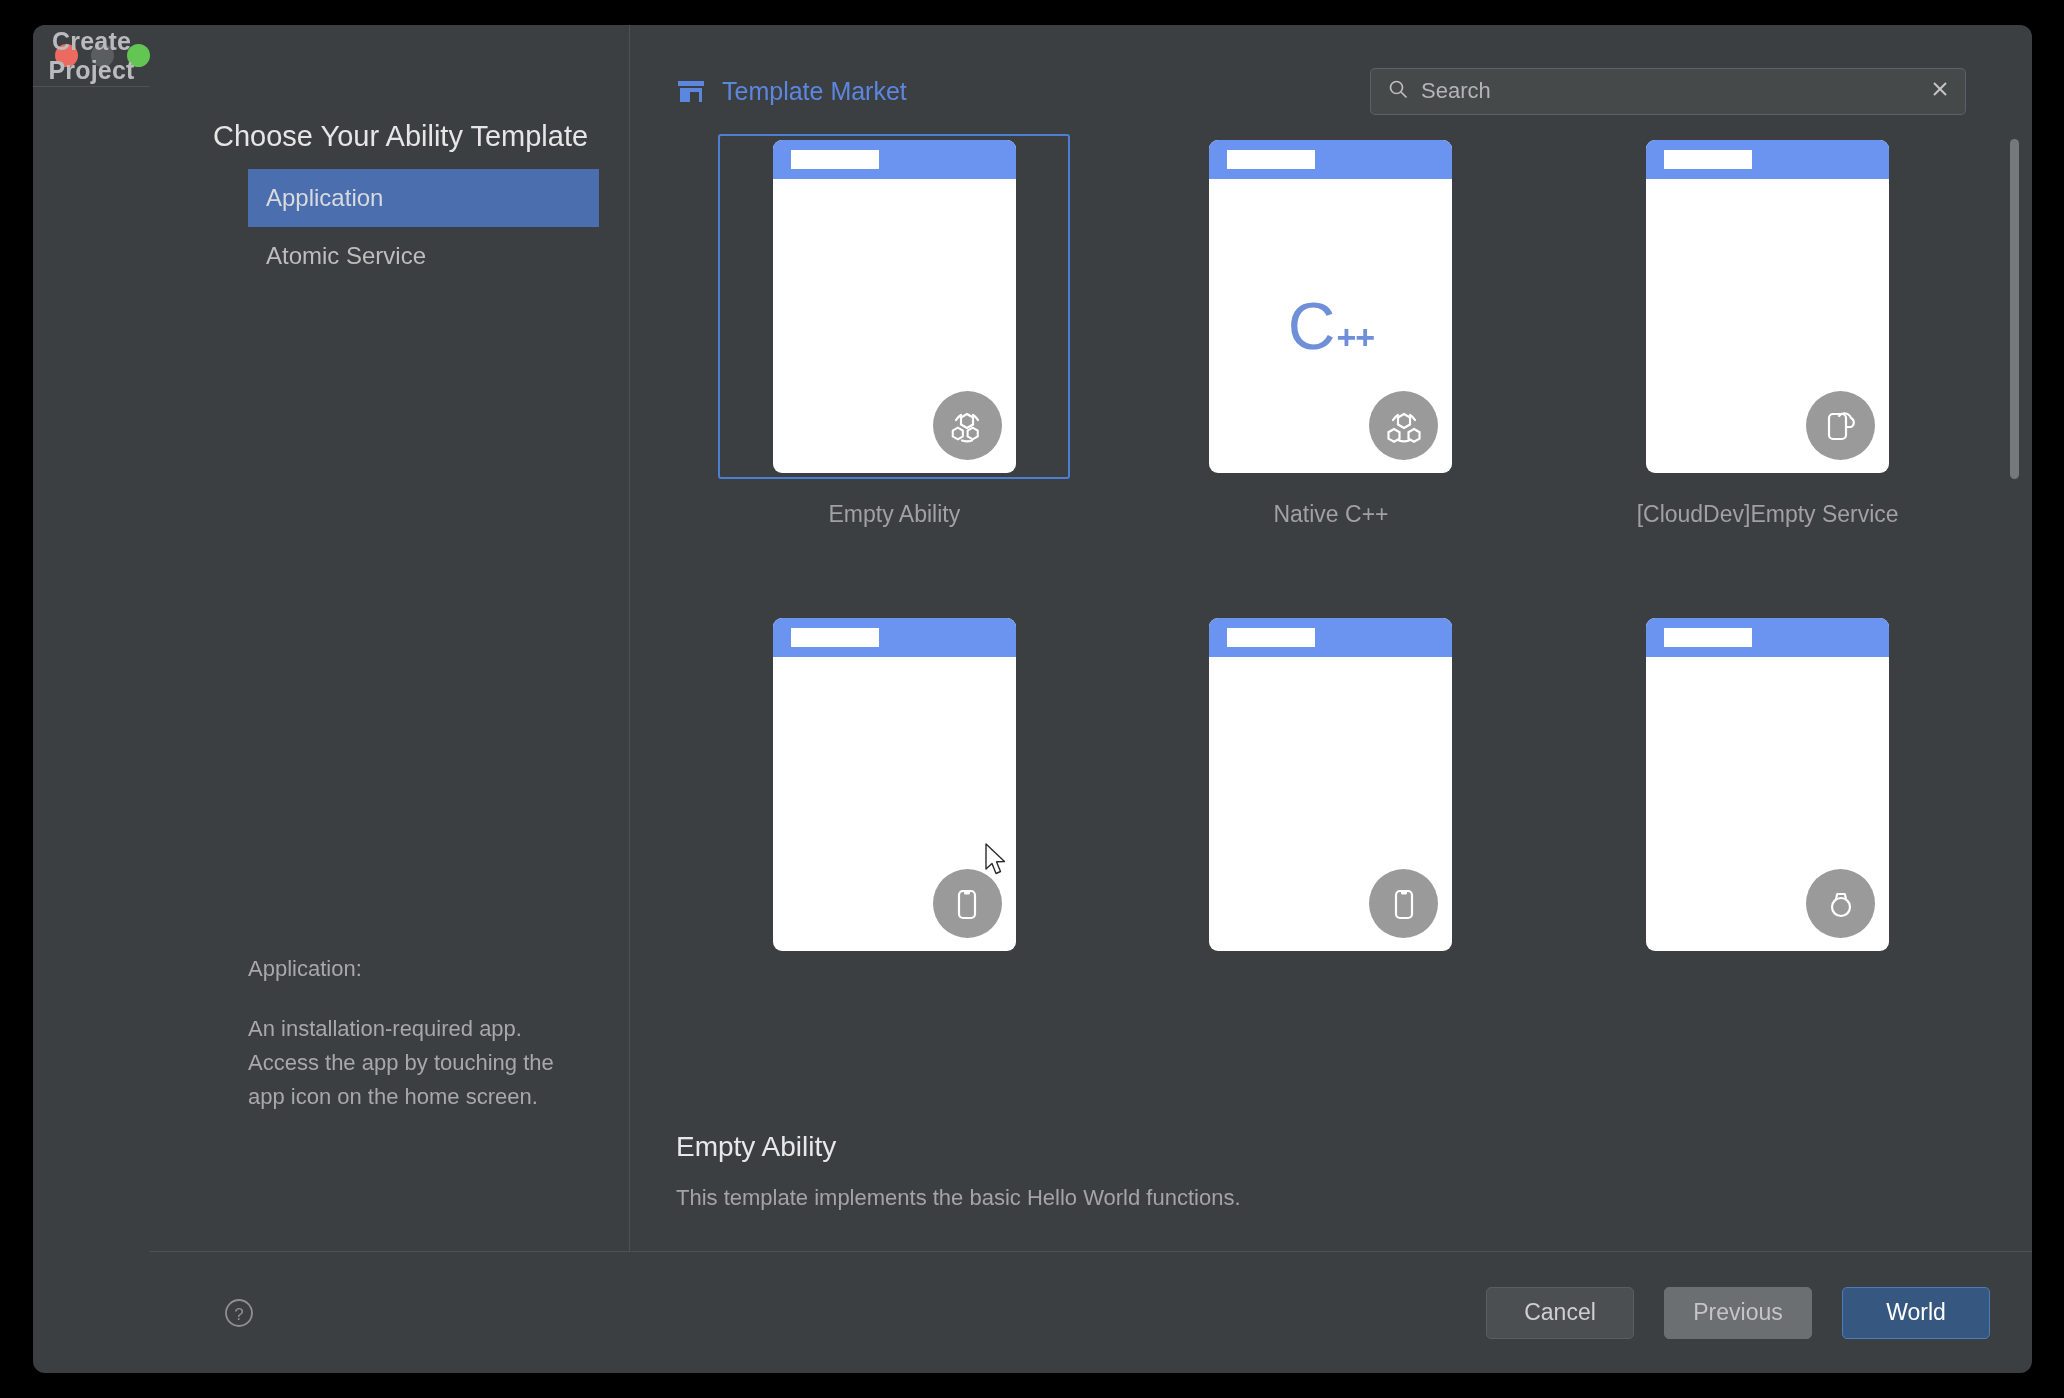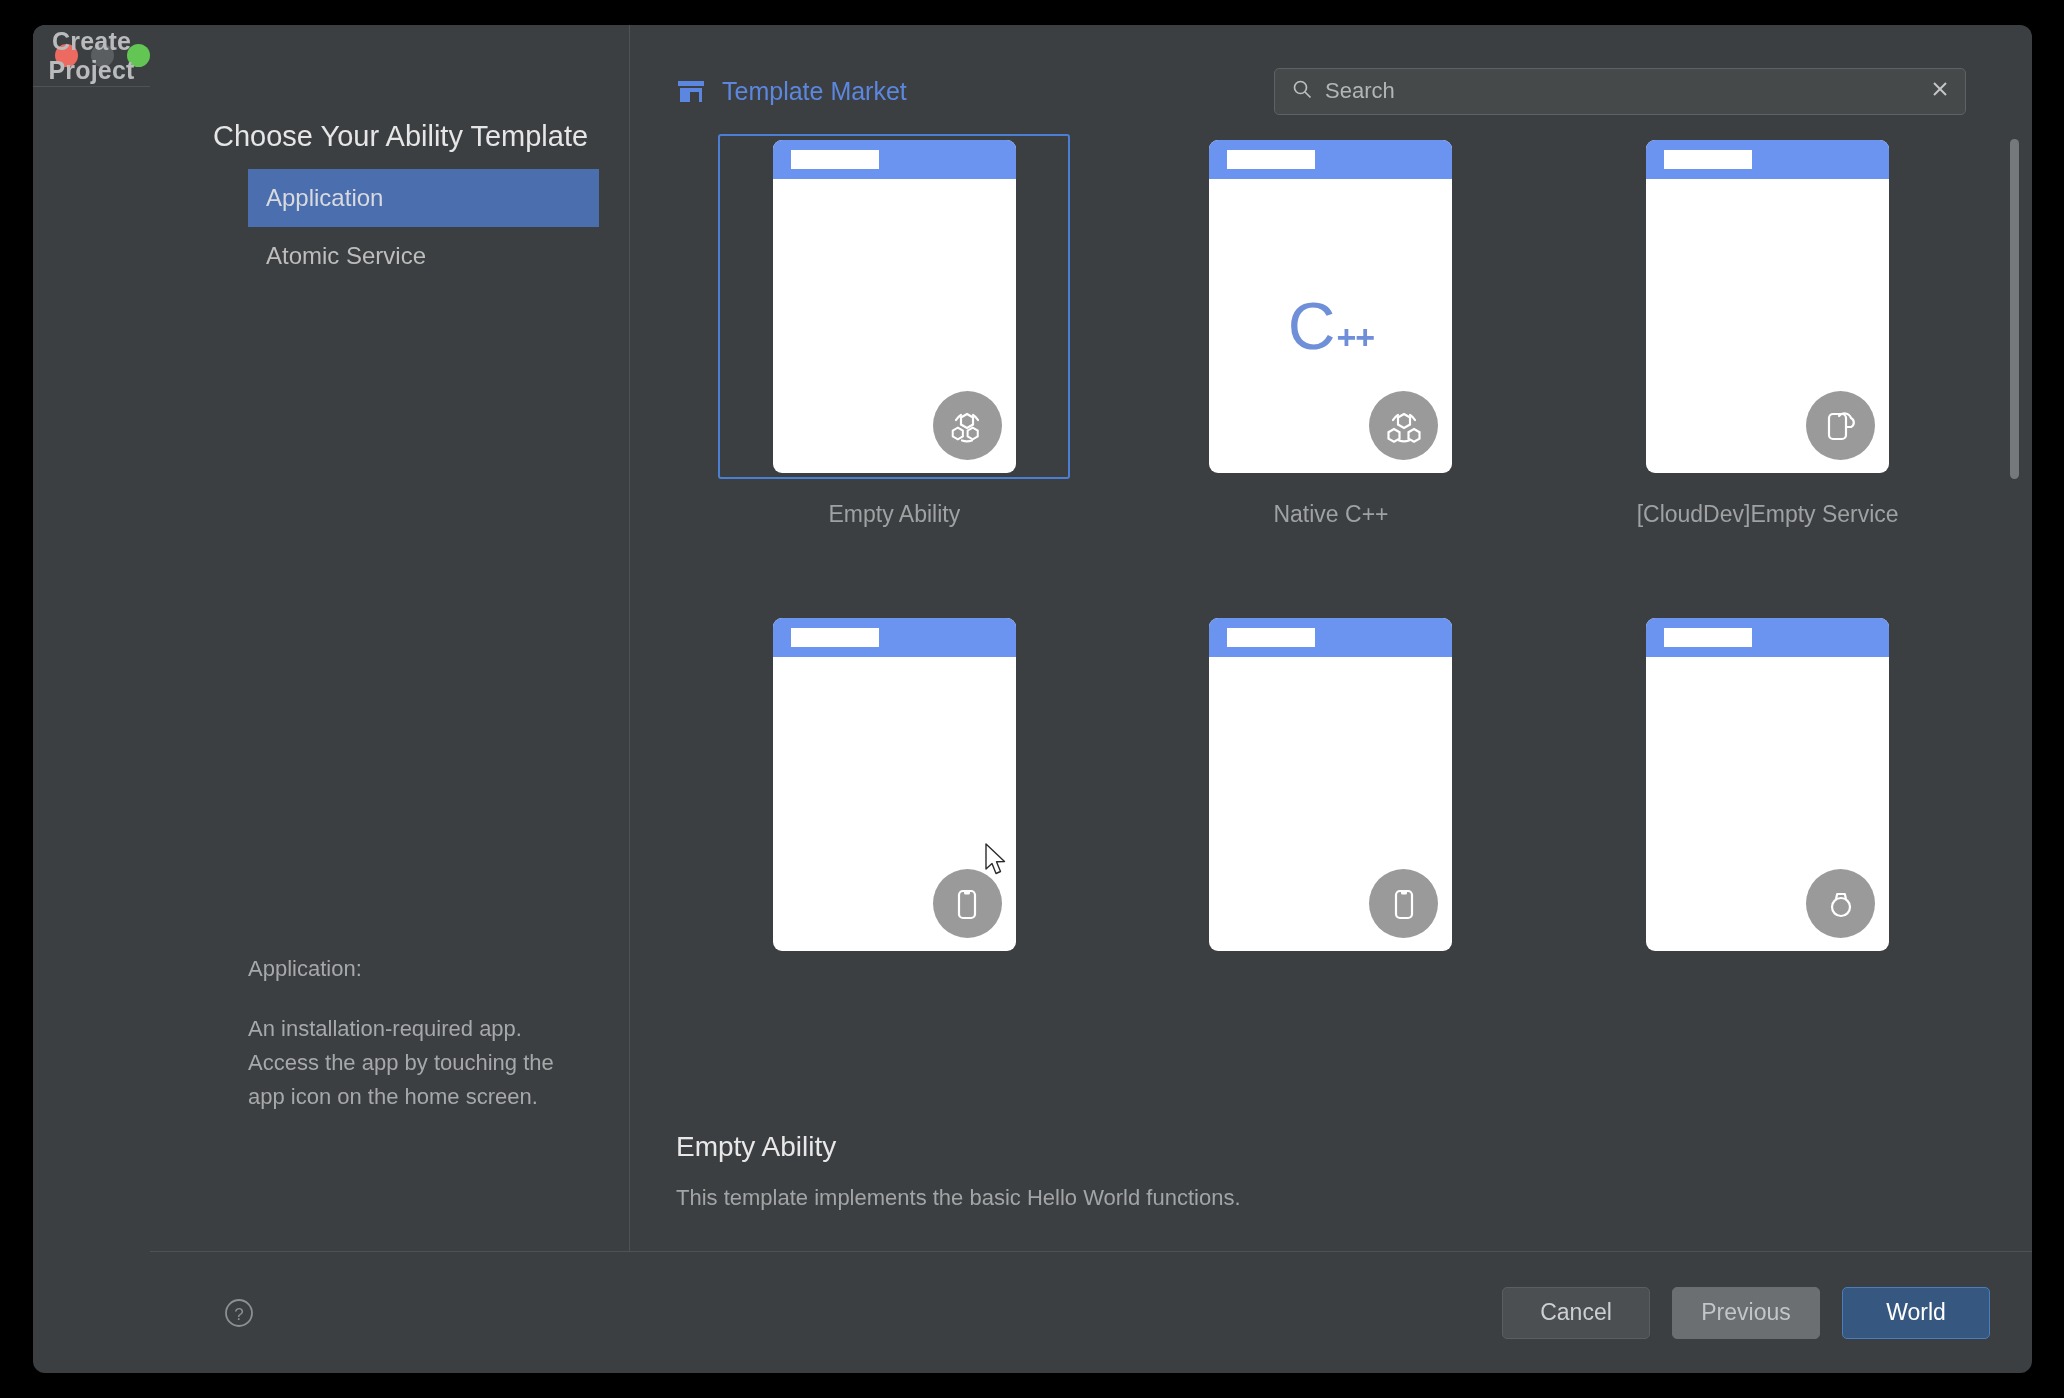--- a/index.html
+++ b/index.html
@@ -131,21 +131,21 @@
   #market-link {
     display: flex;
     align-items: center;
     gap: 16px;
     color: #5c87e0;
     font-size: 25px;
   }
   #market-link svg { display: block; }
   #search-wrap {
     margin-left: auto;
-    width: 692px;
+    width: 596px;
     height: 47px;
     background: #45494a;
     border: 1px solid #5e6264;
     border-radius: 5px;
     display: flex;
     align-items: center;
     padding: 0 14px 0 17px;
     gap: 13px;
   }
   #search-input {
@@ -291,21 +291,21 @@
   #help-btn {
     width: 34px;
     height: 34px;
     display: flex;
     align-items: center;
     justify-content: center;
   }
   #footer-buttons {
     margin-left: auto;
     display: flex;
-    gap: 22px;
+    gap: 30px;
   }
   .btn {
     height: 52px;
     min-width: 148px;
     padding: 0 22px;
     border-radius: 5px;
     font-size: 23px;
     font-family: "Liberation Sans", sans-serif;
     display: flex;
     align-items: center;

